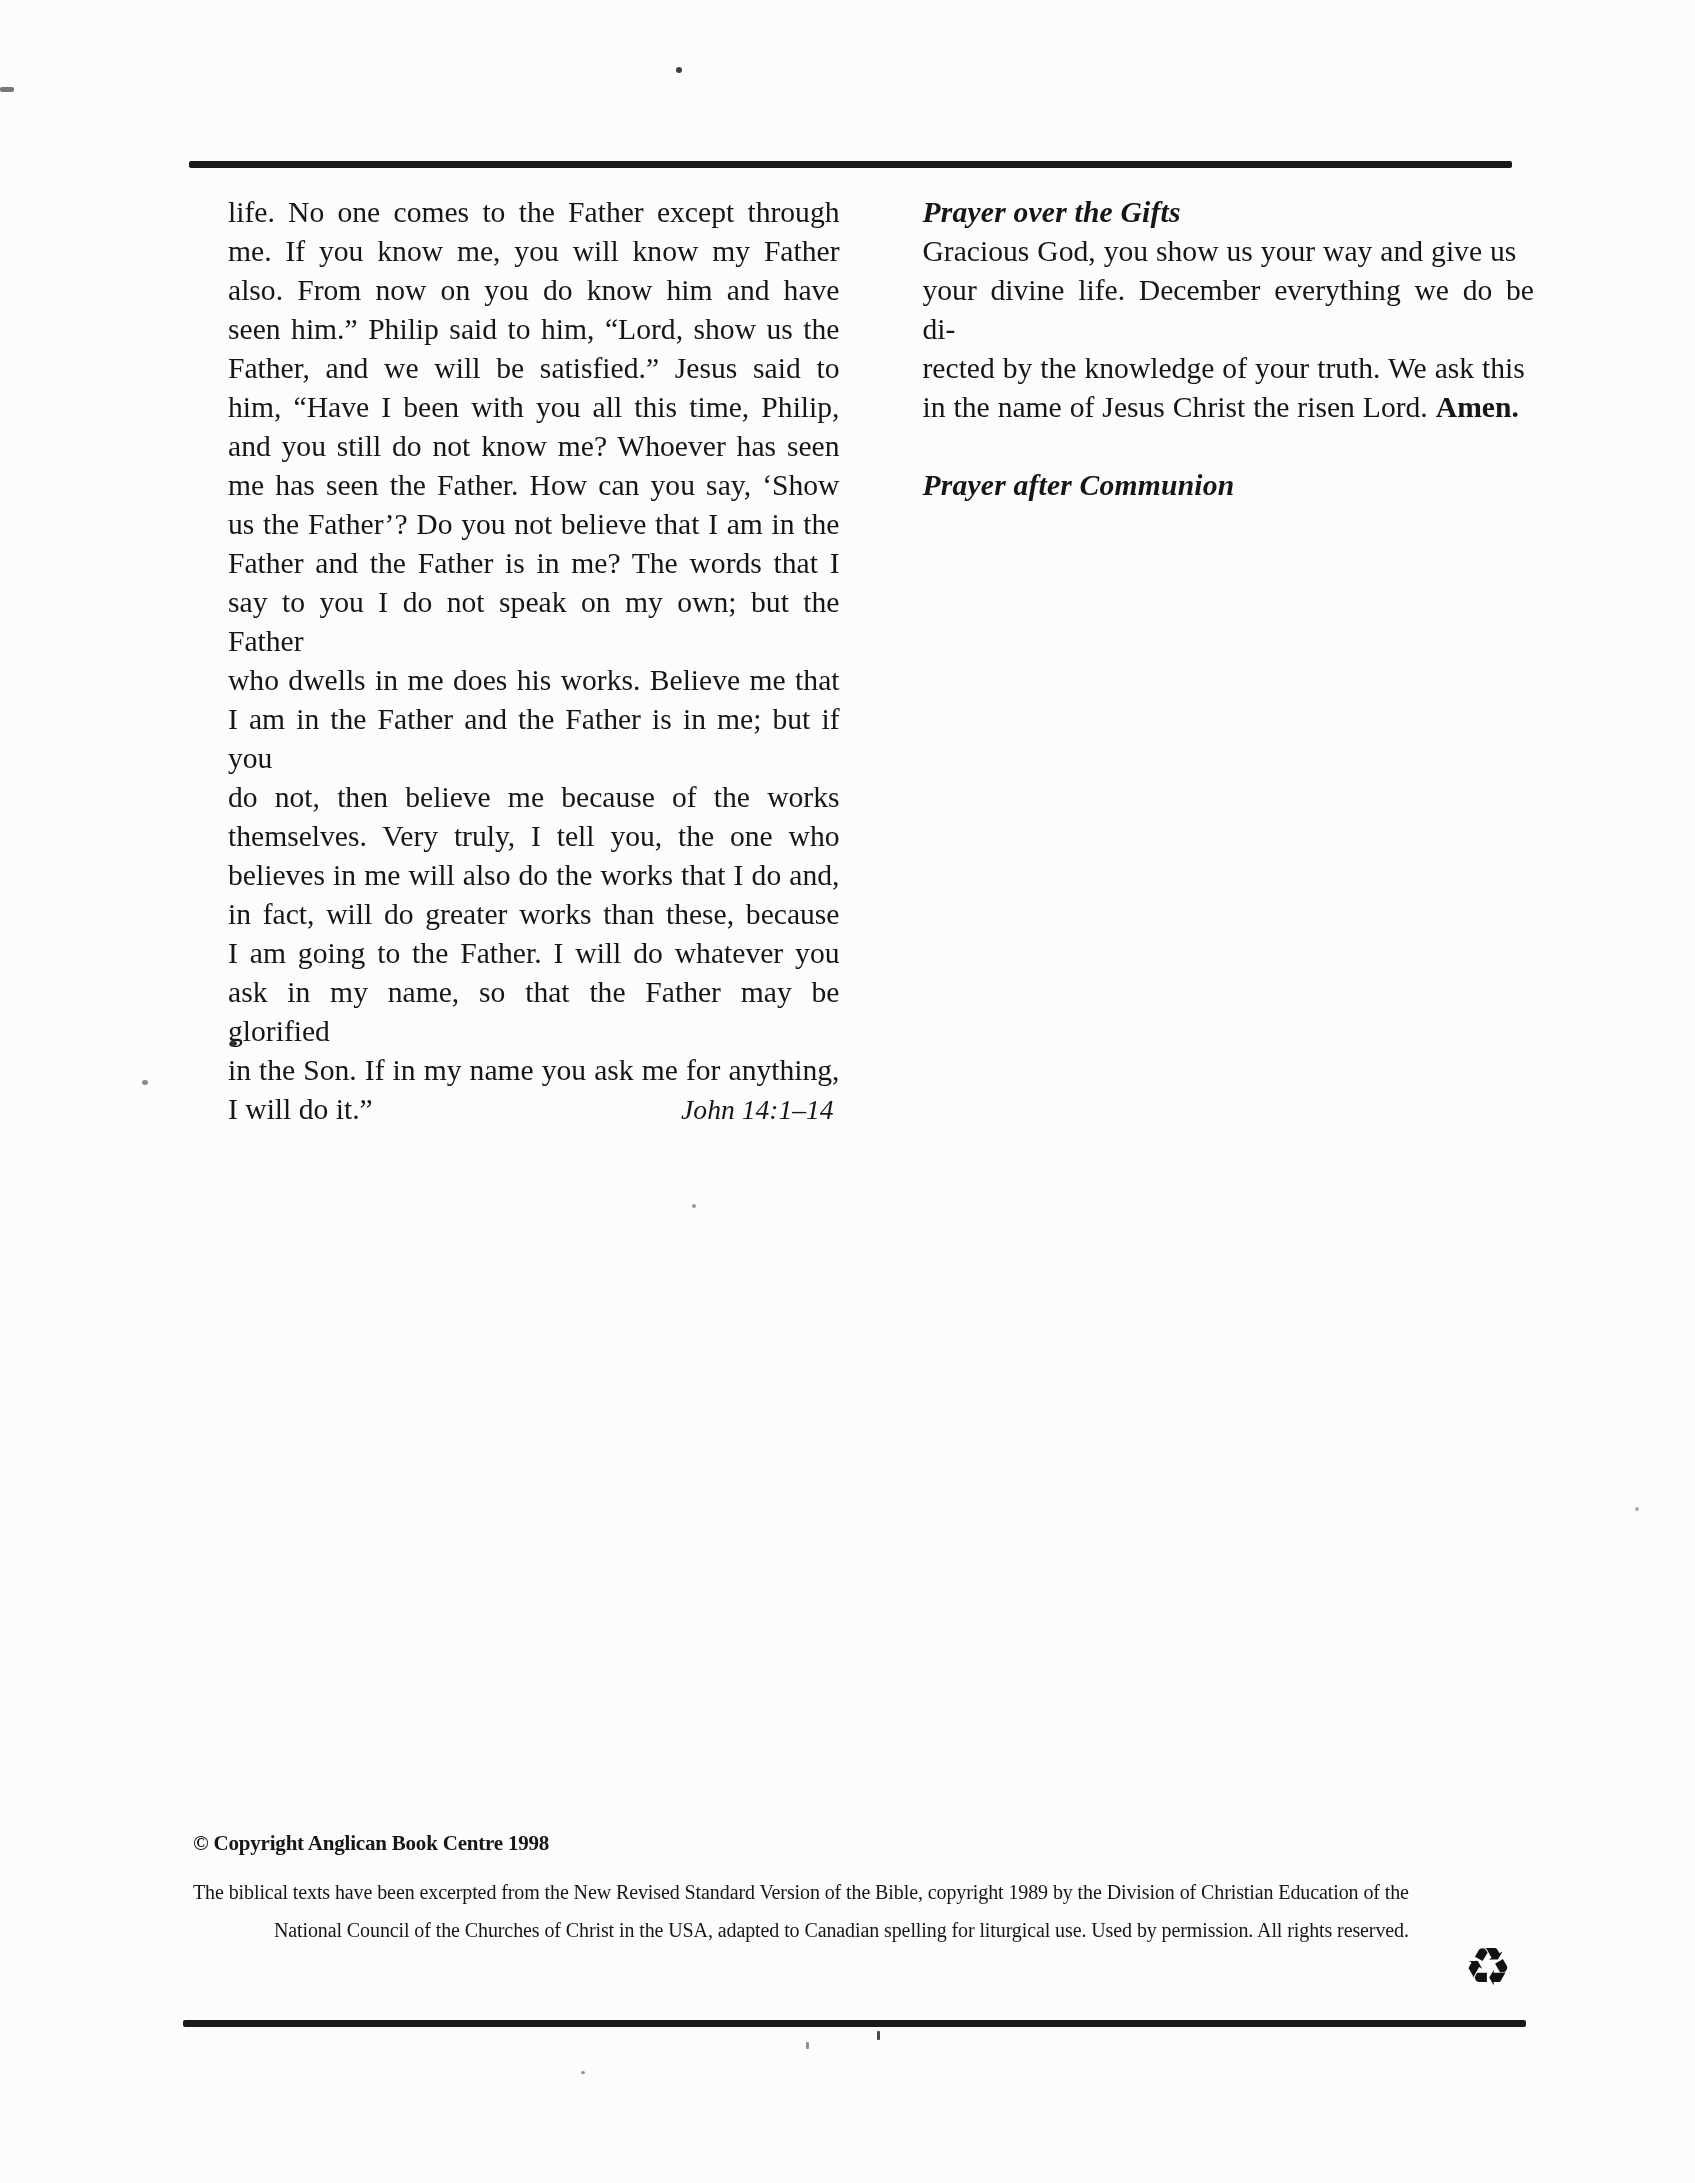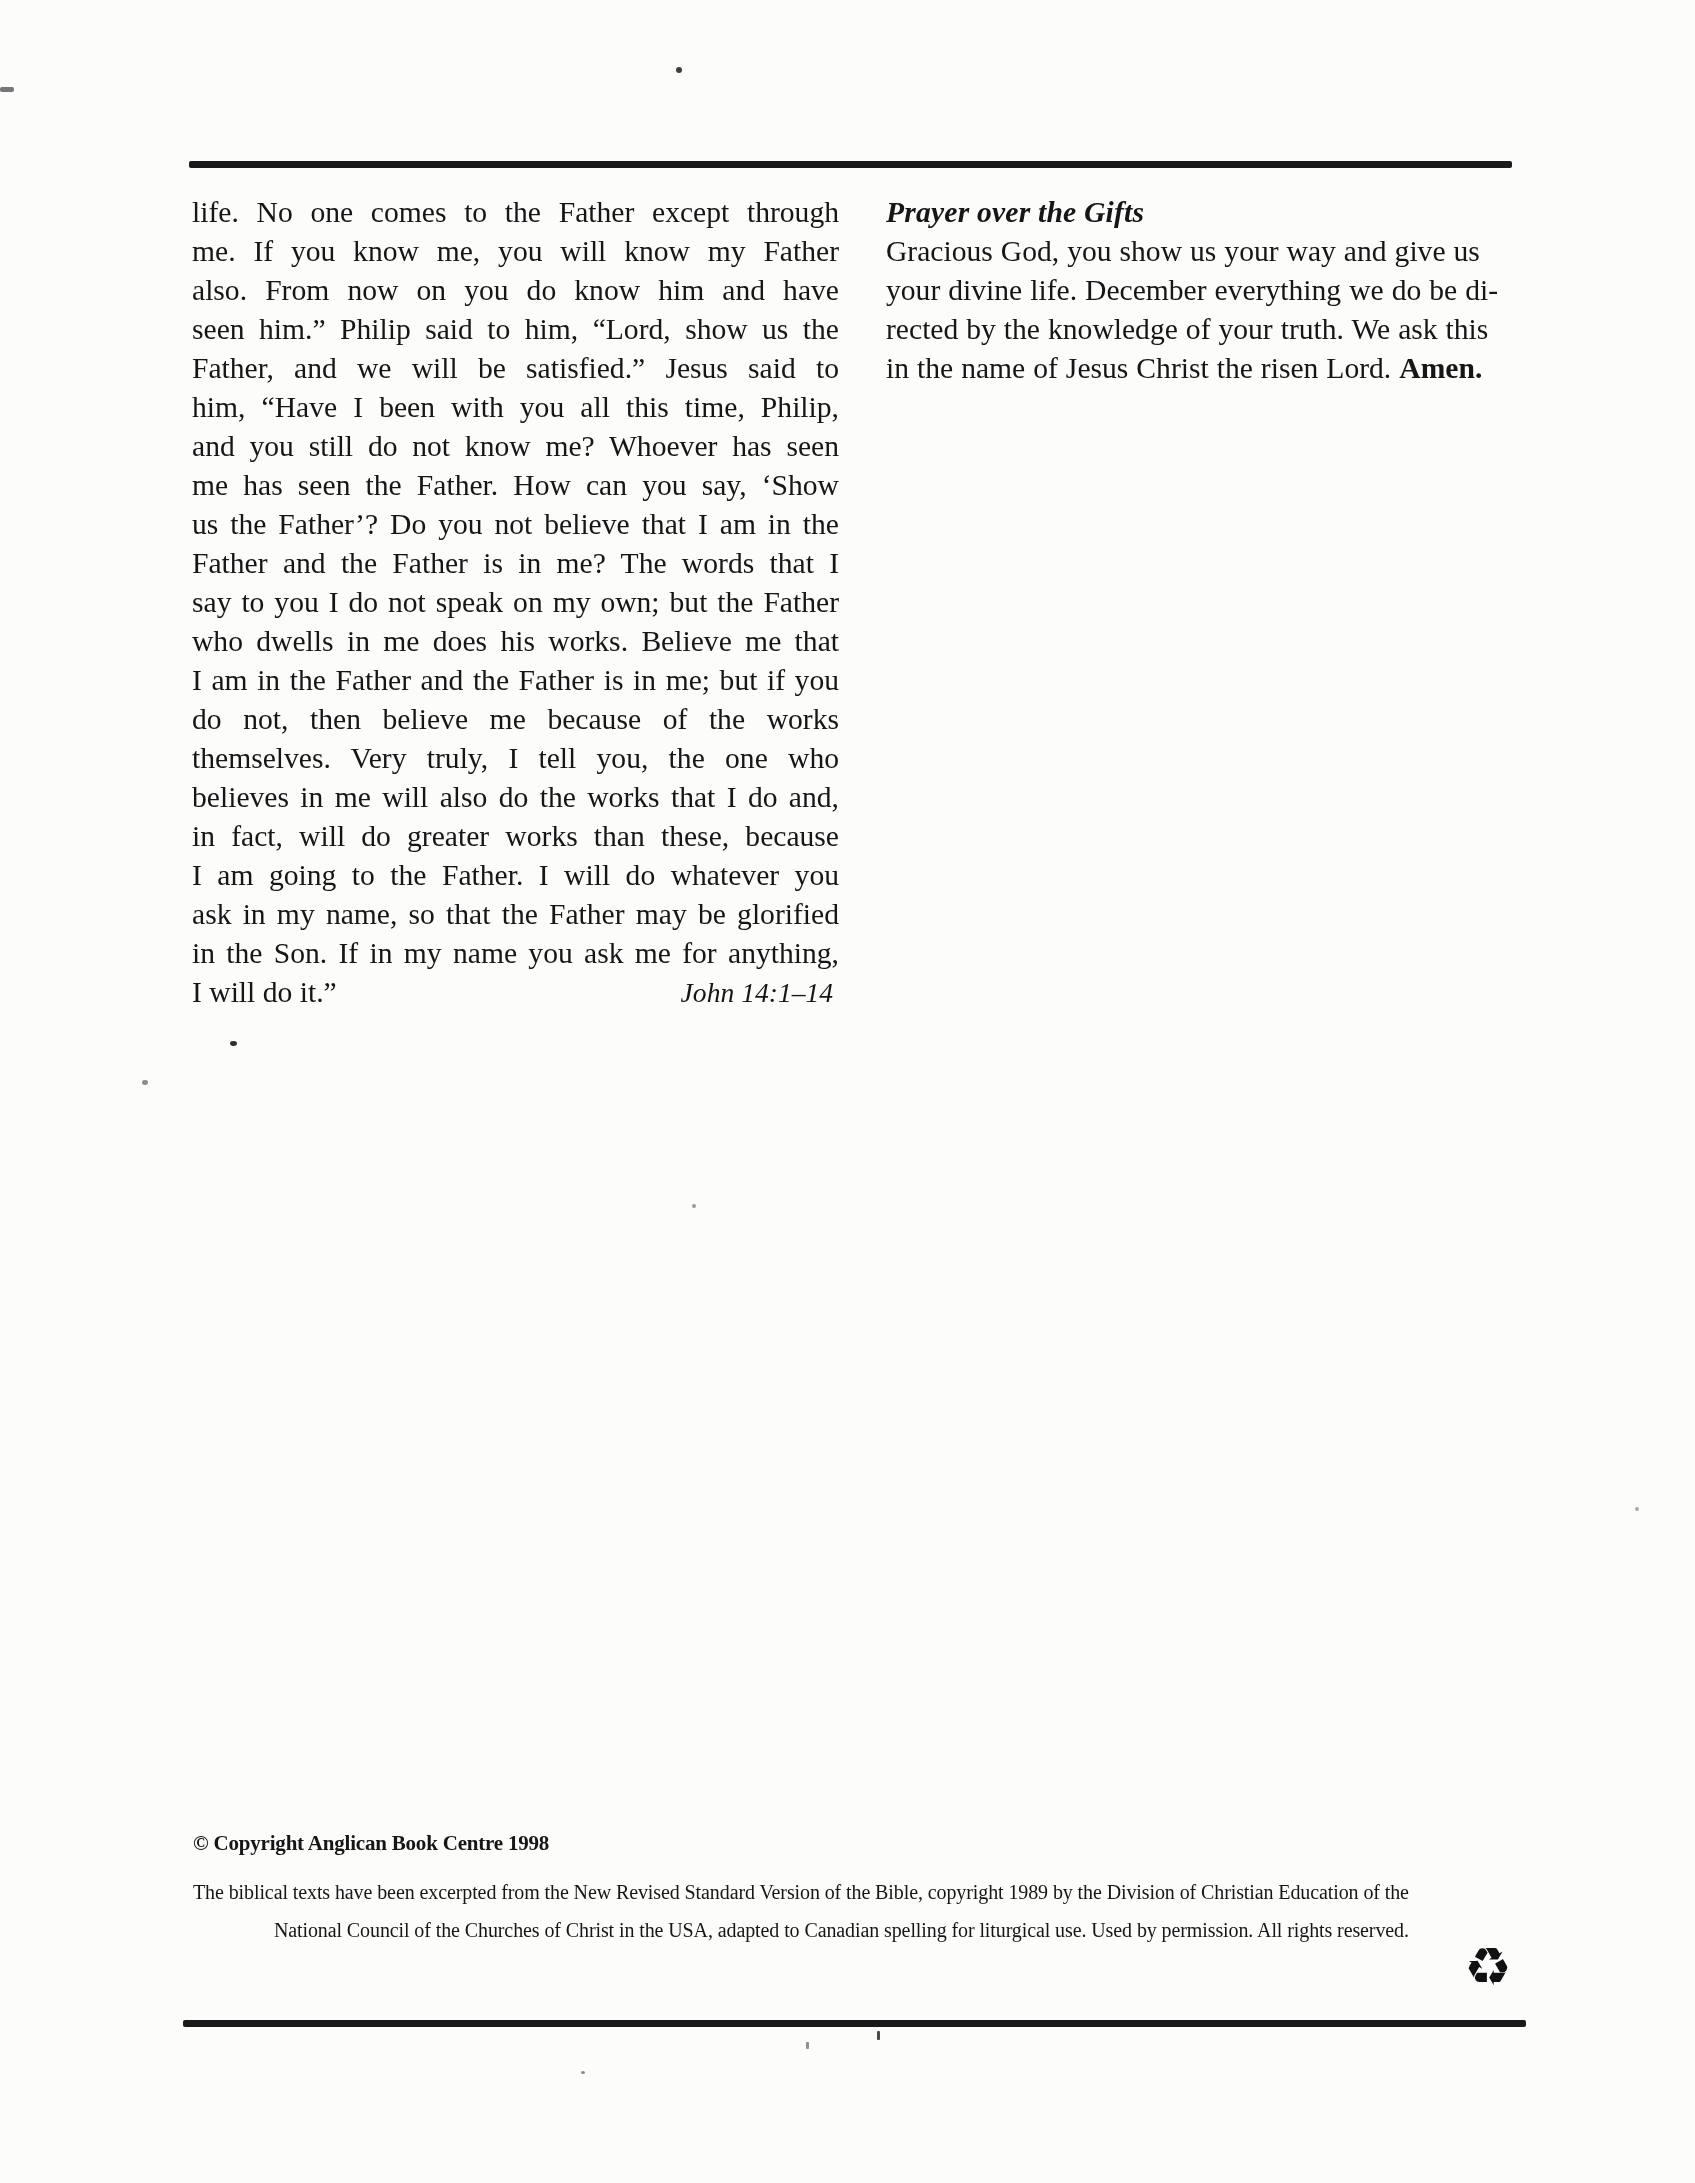--- a/index.html
+++ b/index.html
@@ -16,21 +16,21 @@
   .rule-top    { left: 189px; top: 161px; width: 1323px; height: 6.9px; }
   .rule-bottom { left: 183px; top: 2020px; width: 1343px; height: 6.9px; }
 
   .columns {
     position: absolute;
     left: 192px; top: 193px;
     width: 1342px;
     display: flex;
     gap: 47px;
   }
-  .col { width: 647px; font-size: 29.6px; line-height: 39px; text-align: justify; }
+  .col { width: 647px; font-size: 29.6px; line-height: 39px; text-align: justify; margin-left: 36px; }
 
   .justify-lines {
     display: block;
     white-space: pre-line;
     text-align: justify;
     text-align-last: justify;
     word-spacing: 0.02em;
   }
   .final-line {
     display: flex;
@@ -128,20 +128,21 @@
       <div class="prayer-title">Prayer over the Gifts</div>
       <div>
         <span class="justify-lines" style="display:inline;">Gracious God, you show us your way and give us
 your divine life. December everything we do be di-
 rected by the knowledge of your truth. We ask this
 in the name of Jesus Christ the risen Lord. </span><span class="amen">Amen.</span>
       </div>
 
       <div class="prayer-gap"></div>
 
+      <div class="prayer-title">Prayer after Communion</div>
     </div>
 
   </div>
 
   <div class="copyright-line">© Copyright Anglican Book Centre 1998</div>
 
   <div class="fine-print">The biblical texts have been excerpted from the New Revised Standard Version of the Bible, copyright 1989 by the Division of Christian Education of the
 National Council of the Churches of Christ in the USA, adapted to Canadian spelling for liturgical use. Used by permission. All rights reserved.</div>
 
   <div class="recycle">♻</div>

